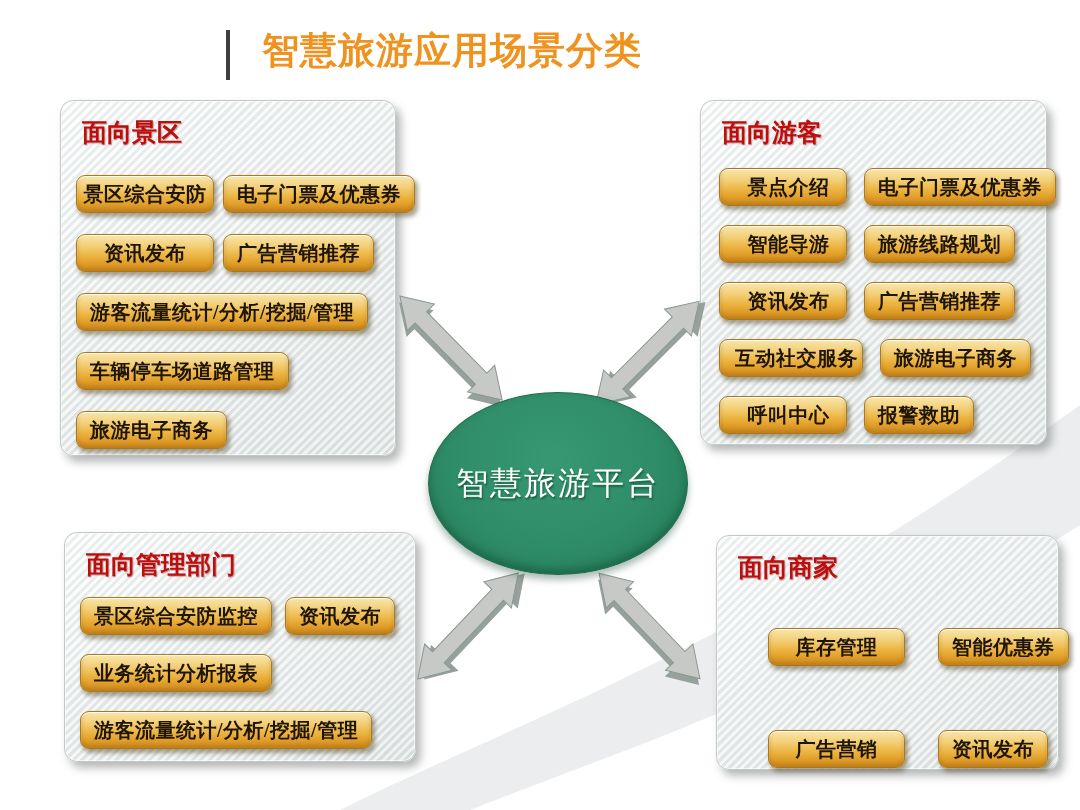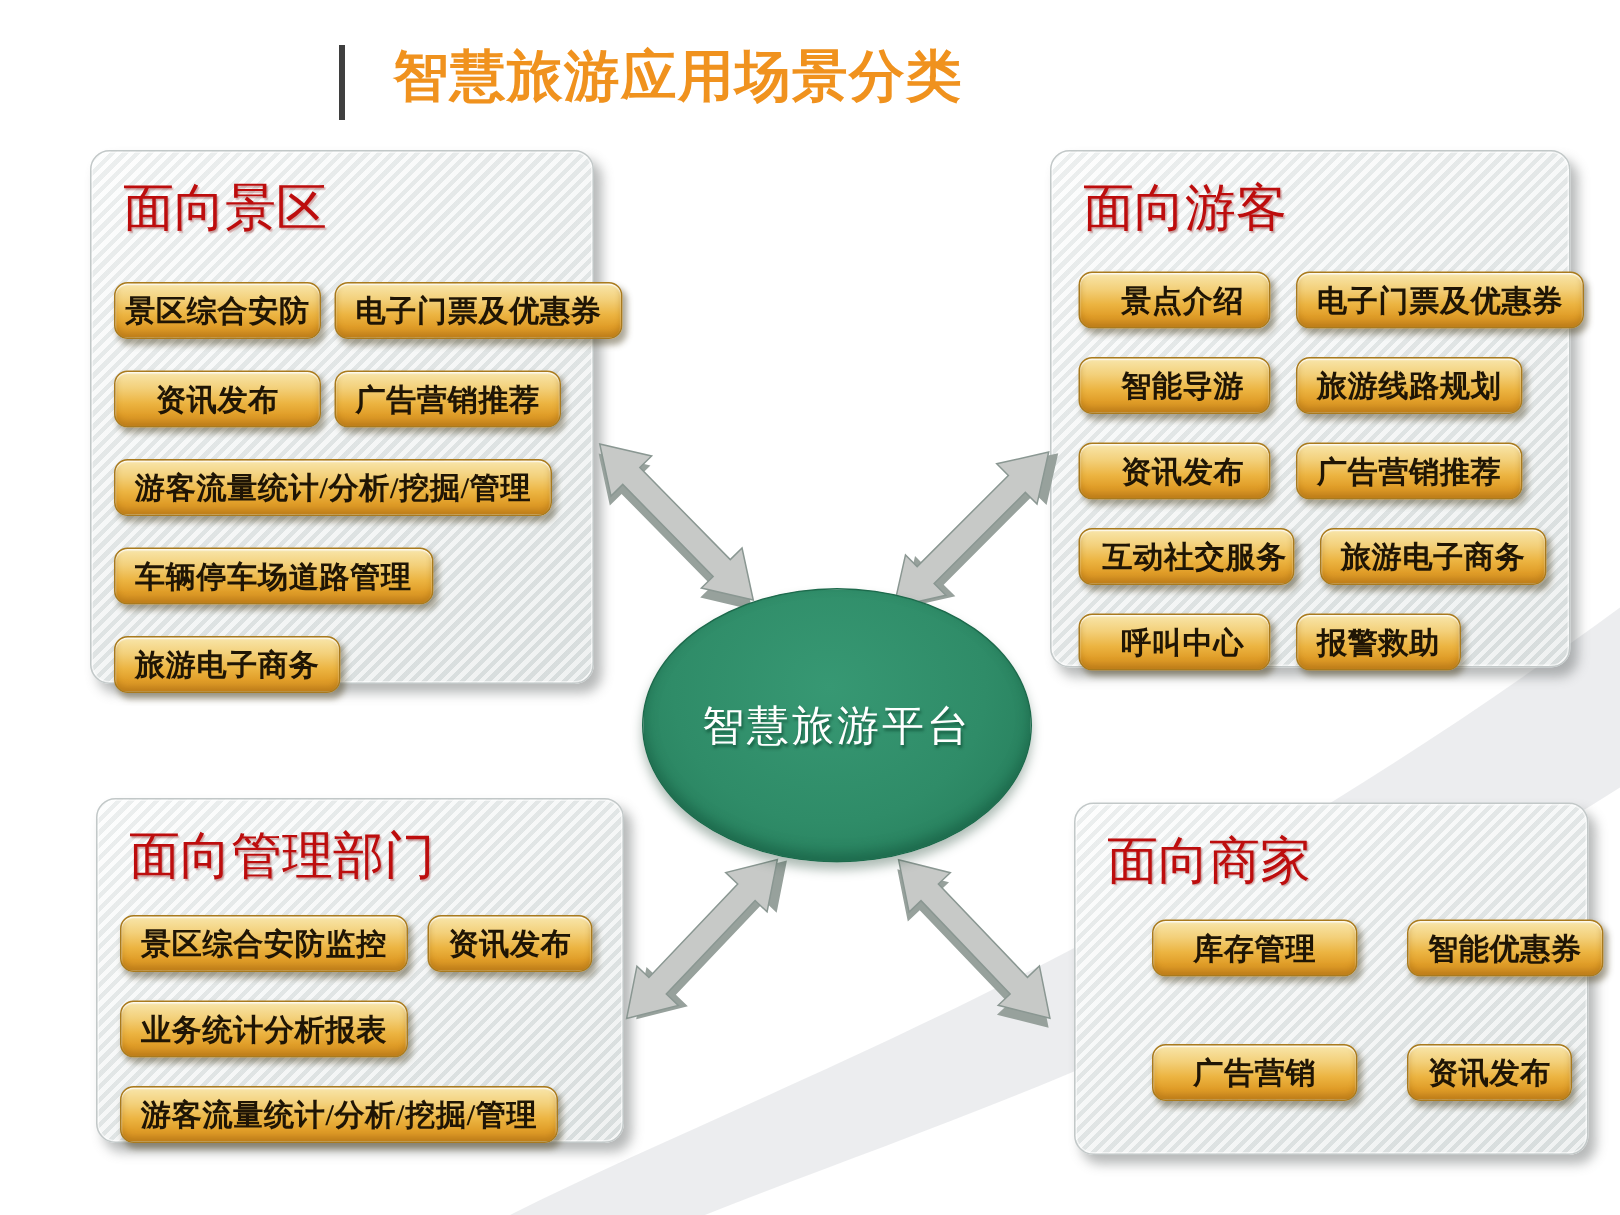--- a/index.html
+++ b/index.html
@@ -29,21 +29,21 @@
     position:absolute;z-index:2;box-sizing:border-box;
     border:1px solid #c2c8c8;border-radius:13px;
     background:
       repeating-linear-gradient(135deg, rgba(255,255,255,0.55) 0 3px, rgba(201,208,208,0.30) 3px 6px),
       linear-gradient(150deg,#fbfcfc 0%,#ecefef 45%,#dde2e2 100%);
     box-shadow:5px 6px 8px rgba(95,100,100,0.45), inset 0 0 0 1px rgba(255,255,255,0.6);
     padding:13px 15px;
   }
   .panel h2{
     margin:2px 0 0 6px;
-    font-size:34px;font-weight:normal;color:#bd0d0d;
+    font-size:25px;font-weight:bold;color:#bd0d0d;
     text-shadow:1px 1px 1px rgba(130,10,10,0.35);
     font-family:"Liberation Sans",sans-serif;
   }
   .rows{display:flex;flex-direction:column;text-align:center;}
   .chip-row{display:flex;align-items:center;}
 
   .chip{
     box-sizing:border-box;height:38px;
     display:flex;align-items:center;justify-content:center;
     padding:3px 13px;white-space:nowrap;
@@ -58,35 +58,35 @@
 
   
   .panel-scenic  .rows{margin-top:26px;gap:21px;}
   .panel-scenic  .chip-row{gap:9px;}
   .panel-scenic  .chip:first-child{min-width:138px;}
   .panel-tourist .rows{margin-top:19px;gap:19px;}
   .panel-tourist .chip-row{gap:17px;padding-left:3px;}
   .panel-tourist .chip:first-child{min-width:128px;padding-left:24px;}
   .panel-management .rows{margin-top:16px;gap:19px;}
   .panel-management .chip-row{gap:13px;}
-  .panel-merchant .rows{margin-top:16px;gap:45px;}
+  .panel-merchant .rows{margin-top:44px;gap:64px;}
   .panel-merchant .chip-row{gap:33px;padding-left:36px;}
   .panel-merchant .chip:first-child{min-width:137px;}
 
   
   .hub{
     position:absolute;left:428px;top:392px;width:258px;height:181px;z-index:4;
     border-radius:50%;
     background:radial-gradient(ellipse at 48% 36%, #379873 0%, #2f8c68 55%, #28815e 80%, #206b4e 100%);
     border:1px solid #1d6a4c;
     box-shadow:0 5px 7px rgba(50,85,68,0.40), inset 0 -5px 9px rgba(12,70,48,0.45);
     display:flex;align-items:center;justify-content:center;
   }
   .hub span{
-    color:#ffffff;font-size:28px;letter-spacing:2px;
+    color:#ffffff;font-size:32px;letter-spacing:2px;
     font-family:"Liberation Serif",serif;
     text-shadow:1px 2px 2px rgba(0,55,35,0.55);
   }
 
   
   .arrow{position:absolute;z-index:3;overflow:visible;}
 </style>
 </head>
 <body>
 

